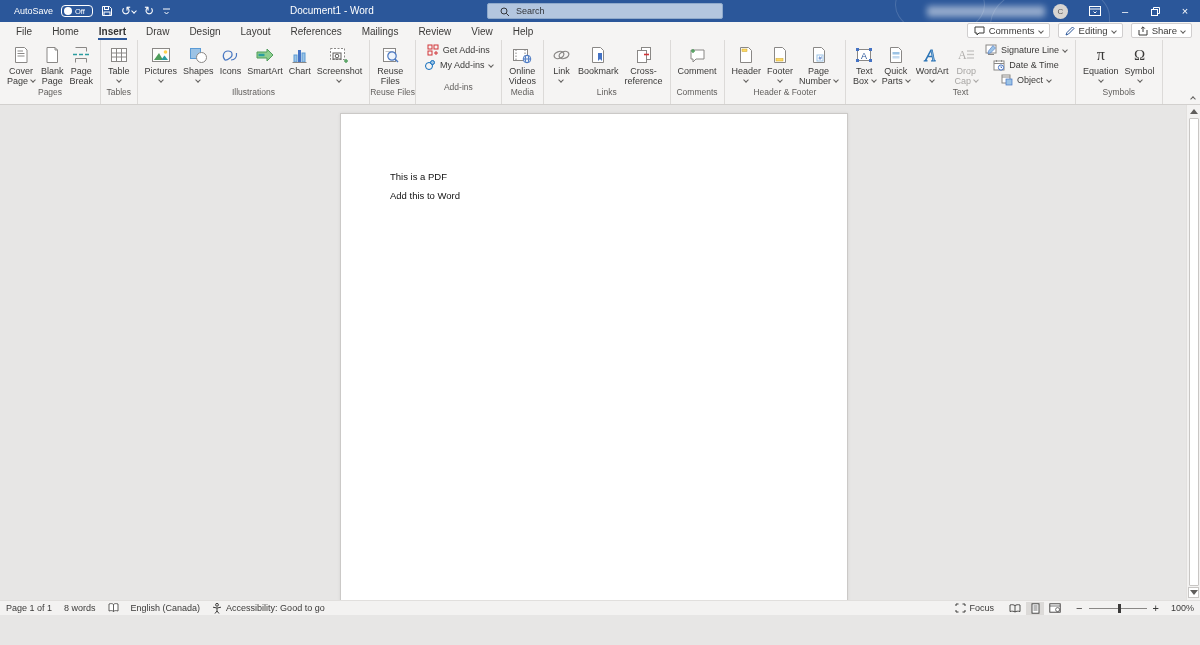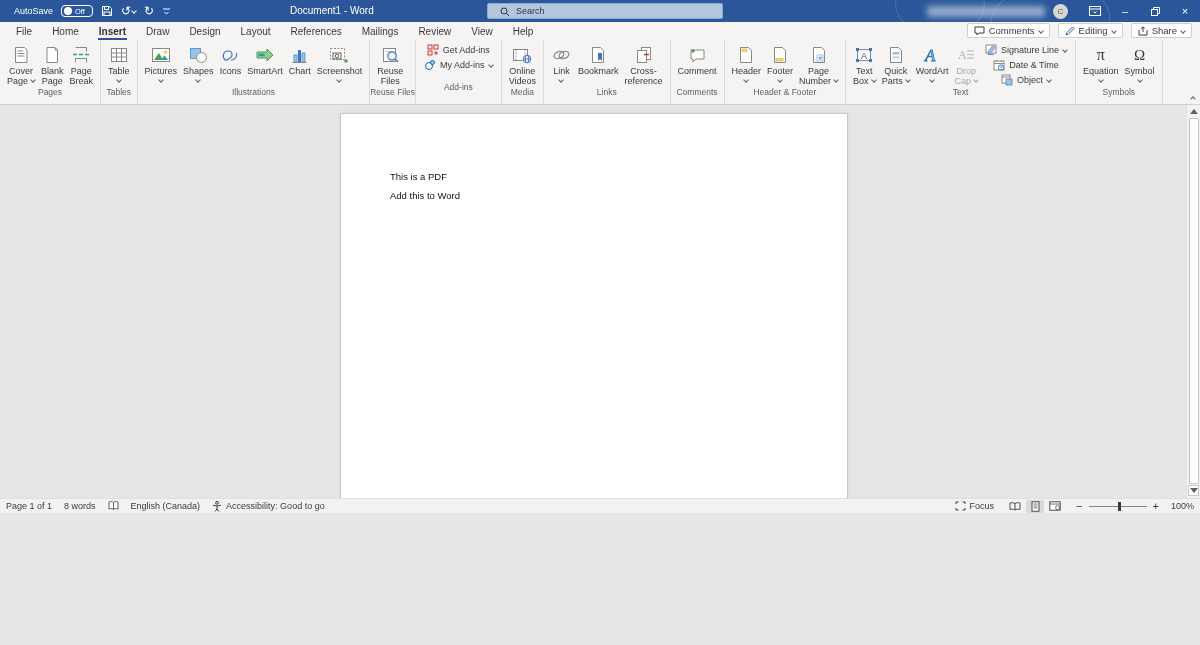--- a/index.html
+++ b/index.html
@@ -47,21 +47,21 @@
   .l { font-size:9px; line-height:10px; color:#3b3a39; white-space:nowrap; text-align:center; }
   .lrow { display:flex; align-items:center; gap:3px; height:10px; }
   .lrow .chev { color:#605e5c; margin-top:-2px; }
   .smallcol { display:flex; flex-direction:column; justify-content:center; gap:1px; padding:0 2px;align-items:center; }
   .smallbtn { display:flex; align-items:center; gap:4px; height:14px; font-size:9px; color:#3b3a39; white-space:nowrap; padding:0 2px; }
   .smallbtn .chev { color:#605e5c; }
   .disabled .l, .bigbtn.disabled .lrow .chev { color:#a8a6a4; border-color:#a8a6a4; }
   .collapse-ribbon { position:absolute; right:5px; bottom:3px; color:#605e5c; }
 
   
-  .docarea { position:relative; height:393px; background:#e7e6e5; overflow:hidden;padding-left:40px; }
+  .docarea { position:relative; height:495px; background:#e7e6e5; overflow:hidden;padding-left:40px; }
   .page { position:absolute; left:340px; top:8px; width:508px; height:520px; background:#fff; border:1px solid #cbc9c7; box-shadow:0 0 3px rgba(0,0,0,.08); padding:58px 0 0 49px; }
   .page p { font-size:9.5px; line-height:10px; color:#111; margin-bottom:9px; }
 
   
   .vscroll { position:absolute; right:0; top:0; bottom:0; width:14px; background:#f3f2f1; border-left:1px solid #e3e1df; display:flex; flex-direction:column; align-items:center; }
   .sbtn { width:12px; height:12px; display:flex; align-items:center; justify-content:center; color:#605e5c; }
   .sthumb { width:10px; flex:1; margin:1px 0; background:#fff; border:1px solid #c8c6c4; border-radius:1px; }
   .sbtn.boxed { border:1px solid #c8c6c4; background:#fff; width:11px; height:11px; margin-bottom:2px; }
 
   

